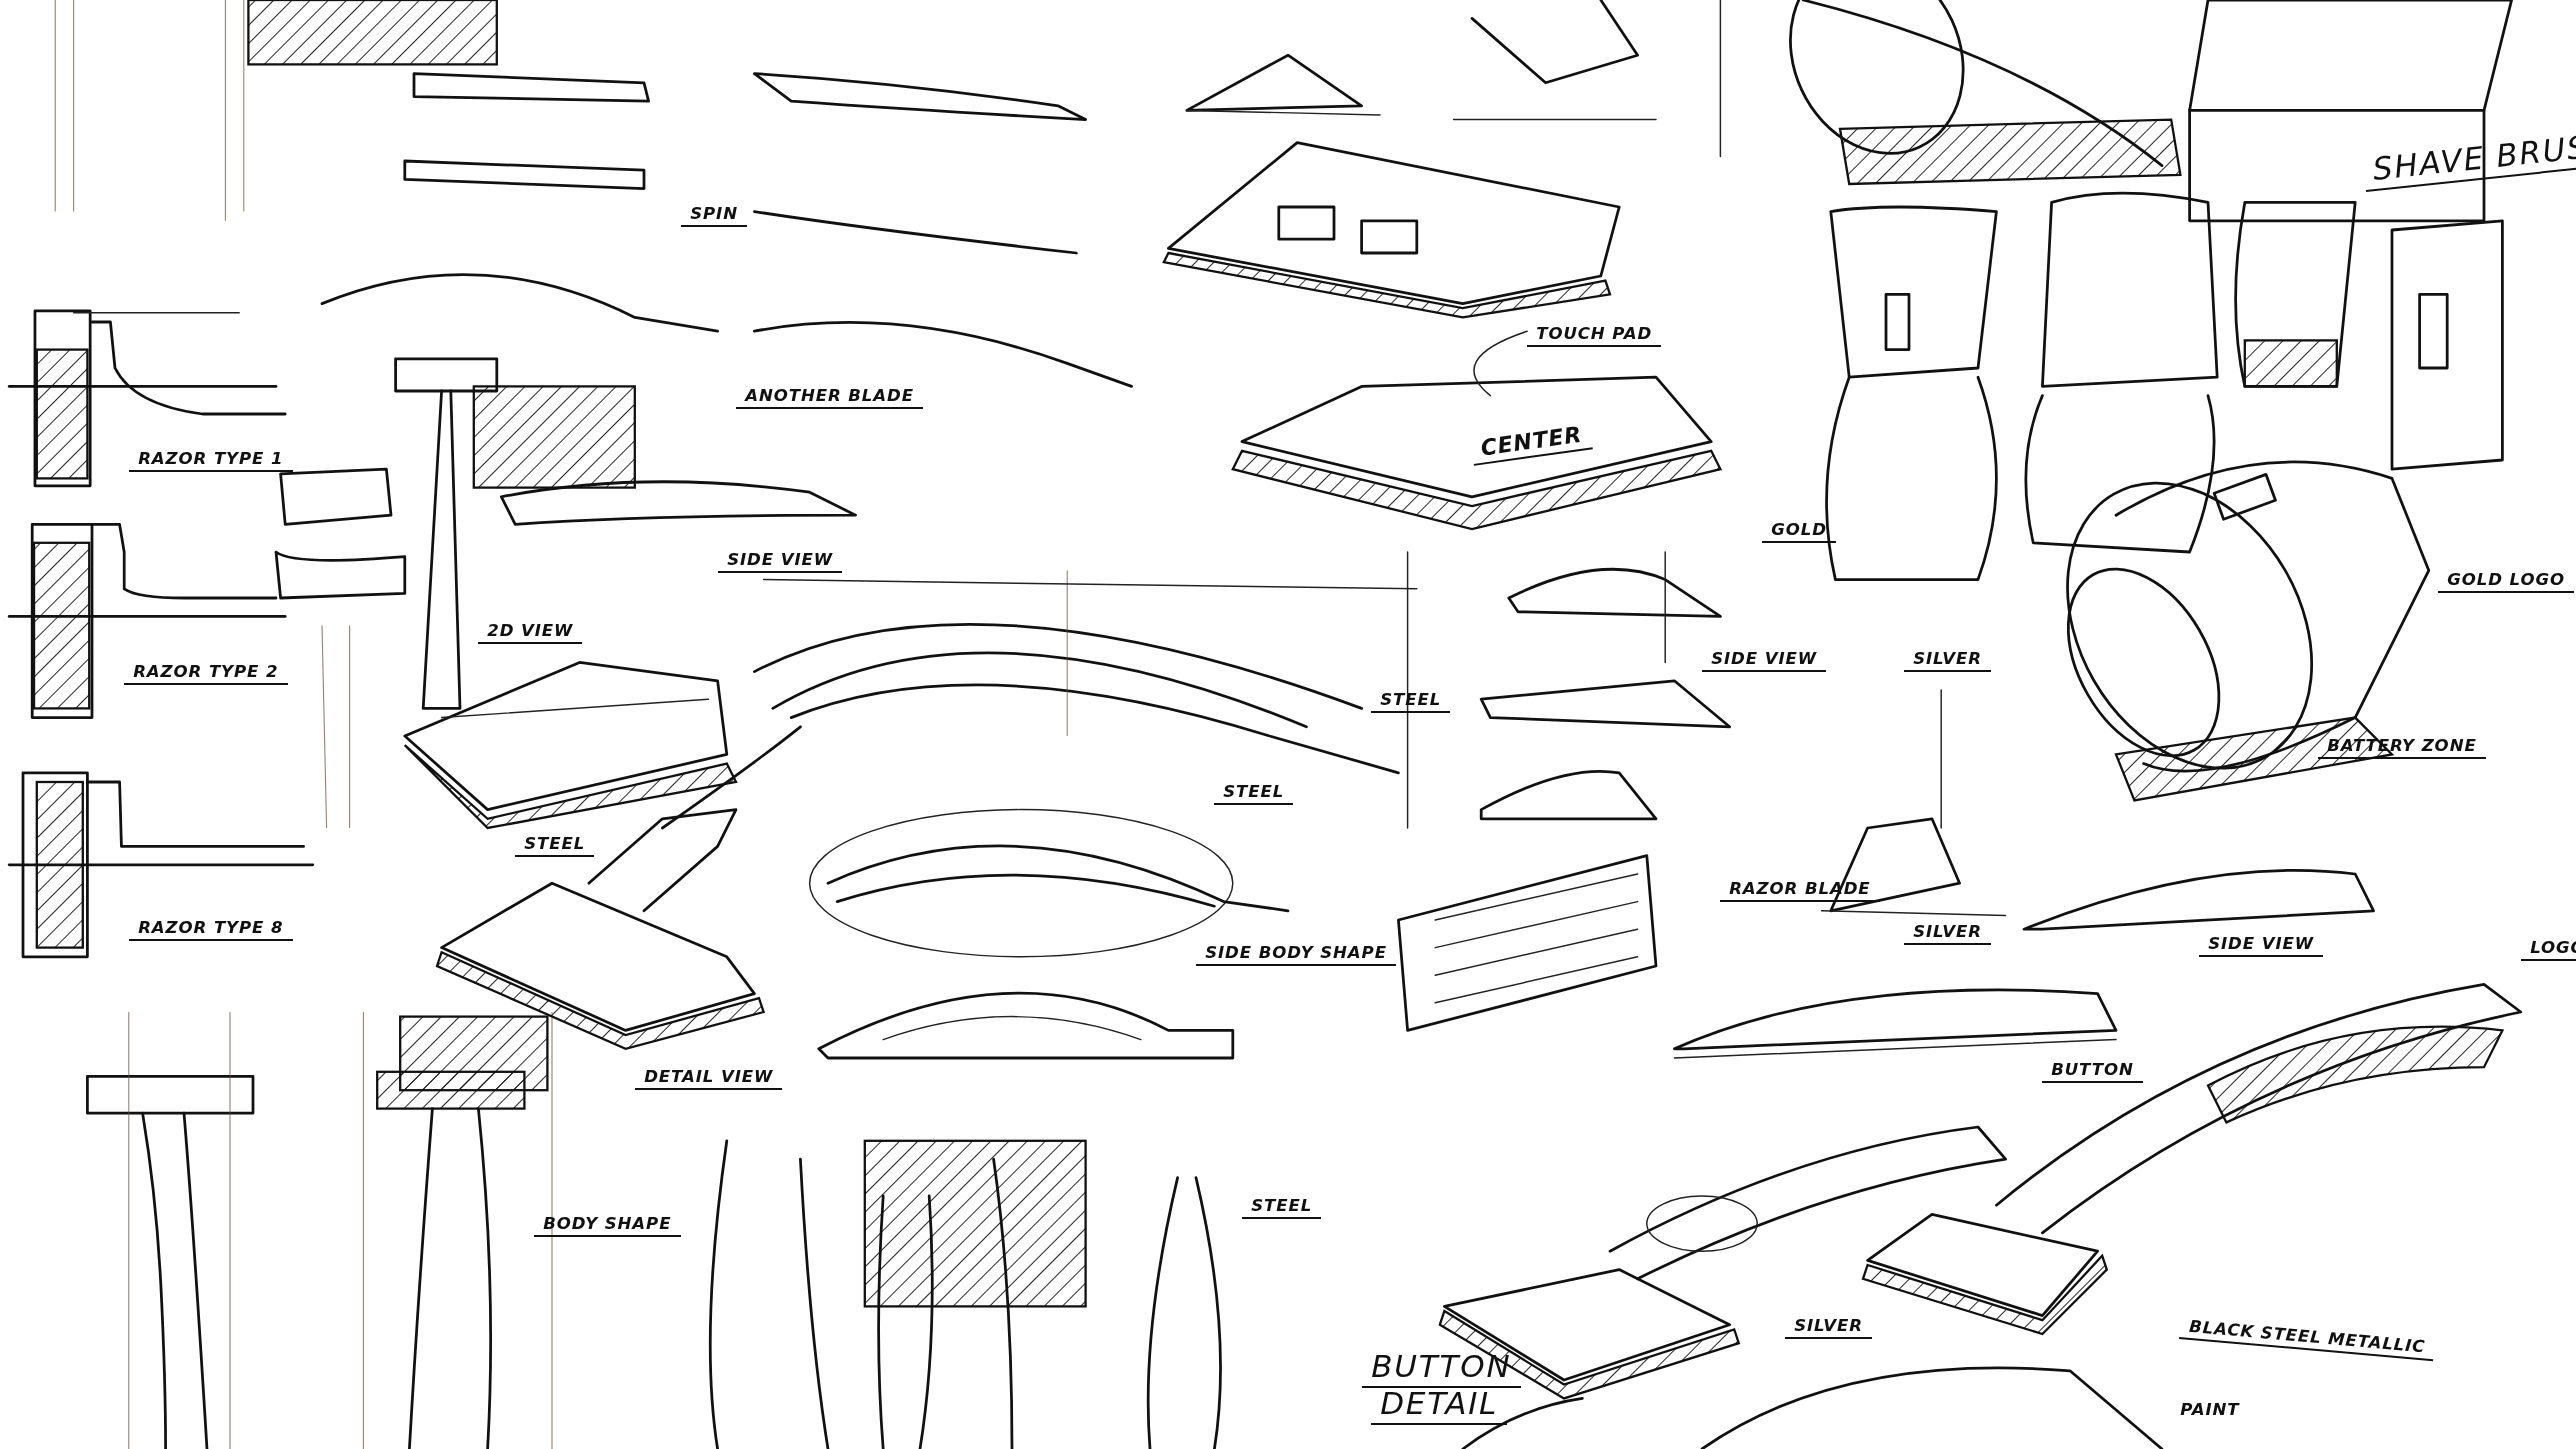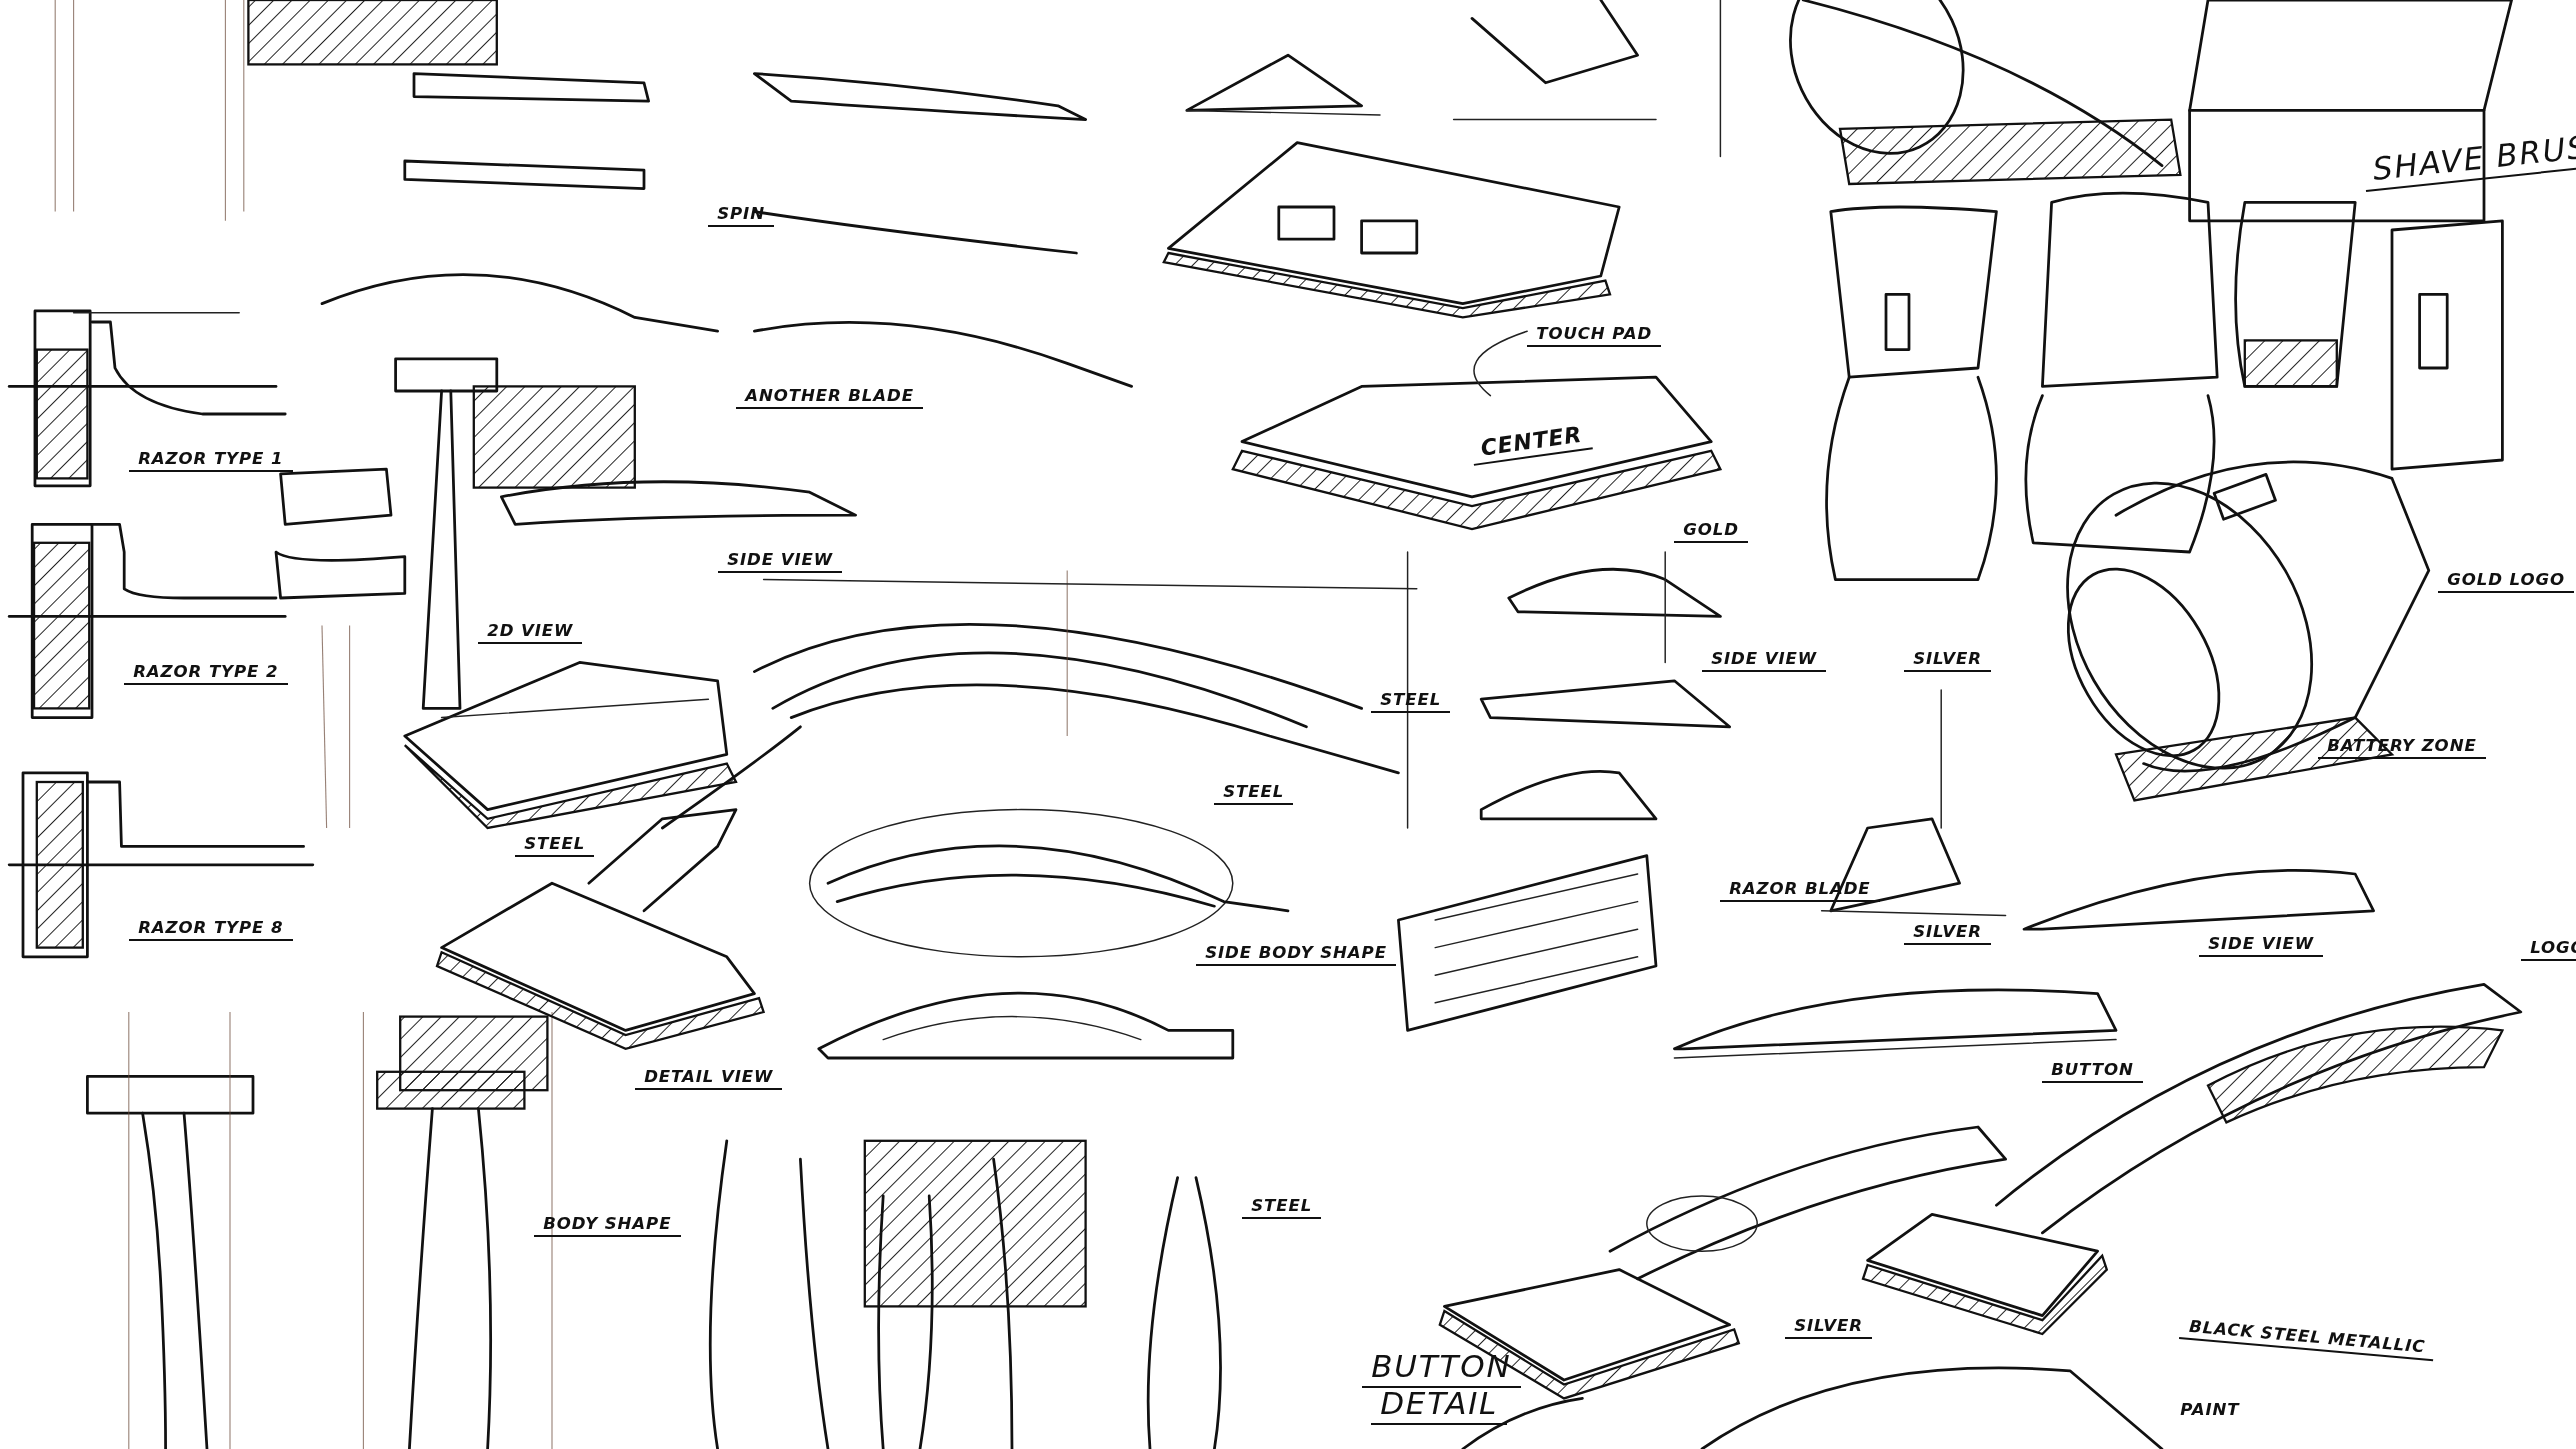--- a/index.html
+++ b/index.html
@@ -217,31 +217,31 @@
     <path class="ink" d="M1590 1575 Q1650 1530 1720 1520"></path>
   </g>
 </svg>
 
 <div class="lbl" style="left:129px;top:449px;">RAZOR TYPE 1</div>
 <div class="lbl" style="left:124px;top:662px;">RAZOR TYPE 2</div>
 <div class="lbl" style="left:129px;top:918px;">RAZOR TYPE 8</div>
 <div class="lbl" style="left:478px;top:621px;">2D VIEW</div>
 <div class="lbl" style="left:718px;top:550px;">SIDE VIEW</div>
 <div class="lbl" style="left:736px;top:386px;">ANOTHER BLADE</div>
-<div class="lbl" style="left:708px;top:204px;">SPIN</div>
+<div class="lbl" style="left:681px;top:204px;">SPIN</div>
 <div class="lbl" style="left:515px;top:834px;">STEEL</div>
 <div class="lbl" style="left:1371px;top:690px;">STEEL</div>
 <div class="lbl" style="left:1214px;top:782px;">STEEL</div>
 <div class="lbl" style="left:1196px;top:943px;">SIDE BODY SHAPE</div>
 <div class="lbl" style="left:635px;top:1067px;">DETAIL VIEW</div>
 <div class="lbl" style="left:534px;top:1214px;text-align:center;">BODY SHAPE</div>
 <div class="lbl" style="left:1242px;top:1196px;">STEEL</div>
 <div class="lbl" style="left:1527px;top:324px;">TOUCH PAD</div>
 <div class="lbl med" style="left:1472px;top:437px;transform:rotate(-8deg);">CENTER</div>
-<div class="lbl" style="left:1674px;top:520px;">GOLD</div>
+<div class="lbl" style="left:1762px;top:520px;">GOLD</div>
 <div class="lbl" style="left:1702px;top:649px;">SIDE VIEW</div>
 <div class="lbl" style="left:1904px;top:649px;">SILVER</div>
 <div class="lbl" style="left:2438px;top:570px;">GOLD LOGO</div>
 <div class="lbl" style="left:2318px;top:736px;">BATTERY ZONE</div>
 <div class="lbl" style="left:1720px;top:879px;">RAZOR BLADE</div>
 <div class="lbl" style="left:1904px;top:922px;">SILVER</div>
 <div class="lbl" style="left:2199px;top:934px;">SIDE VIEW</div>
 <div class="lbl" style="left:2521px;top:938px;">LOGO</div>
 <div class="lbl" style="left:2042px;top:1060px;">BUTTON</div>
 <div class="lbl" style="left:1785px;top:1316px;">SILVER</div>

